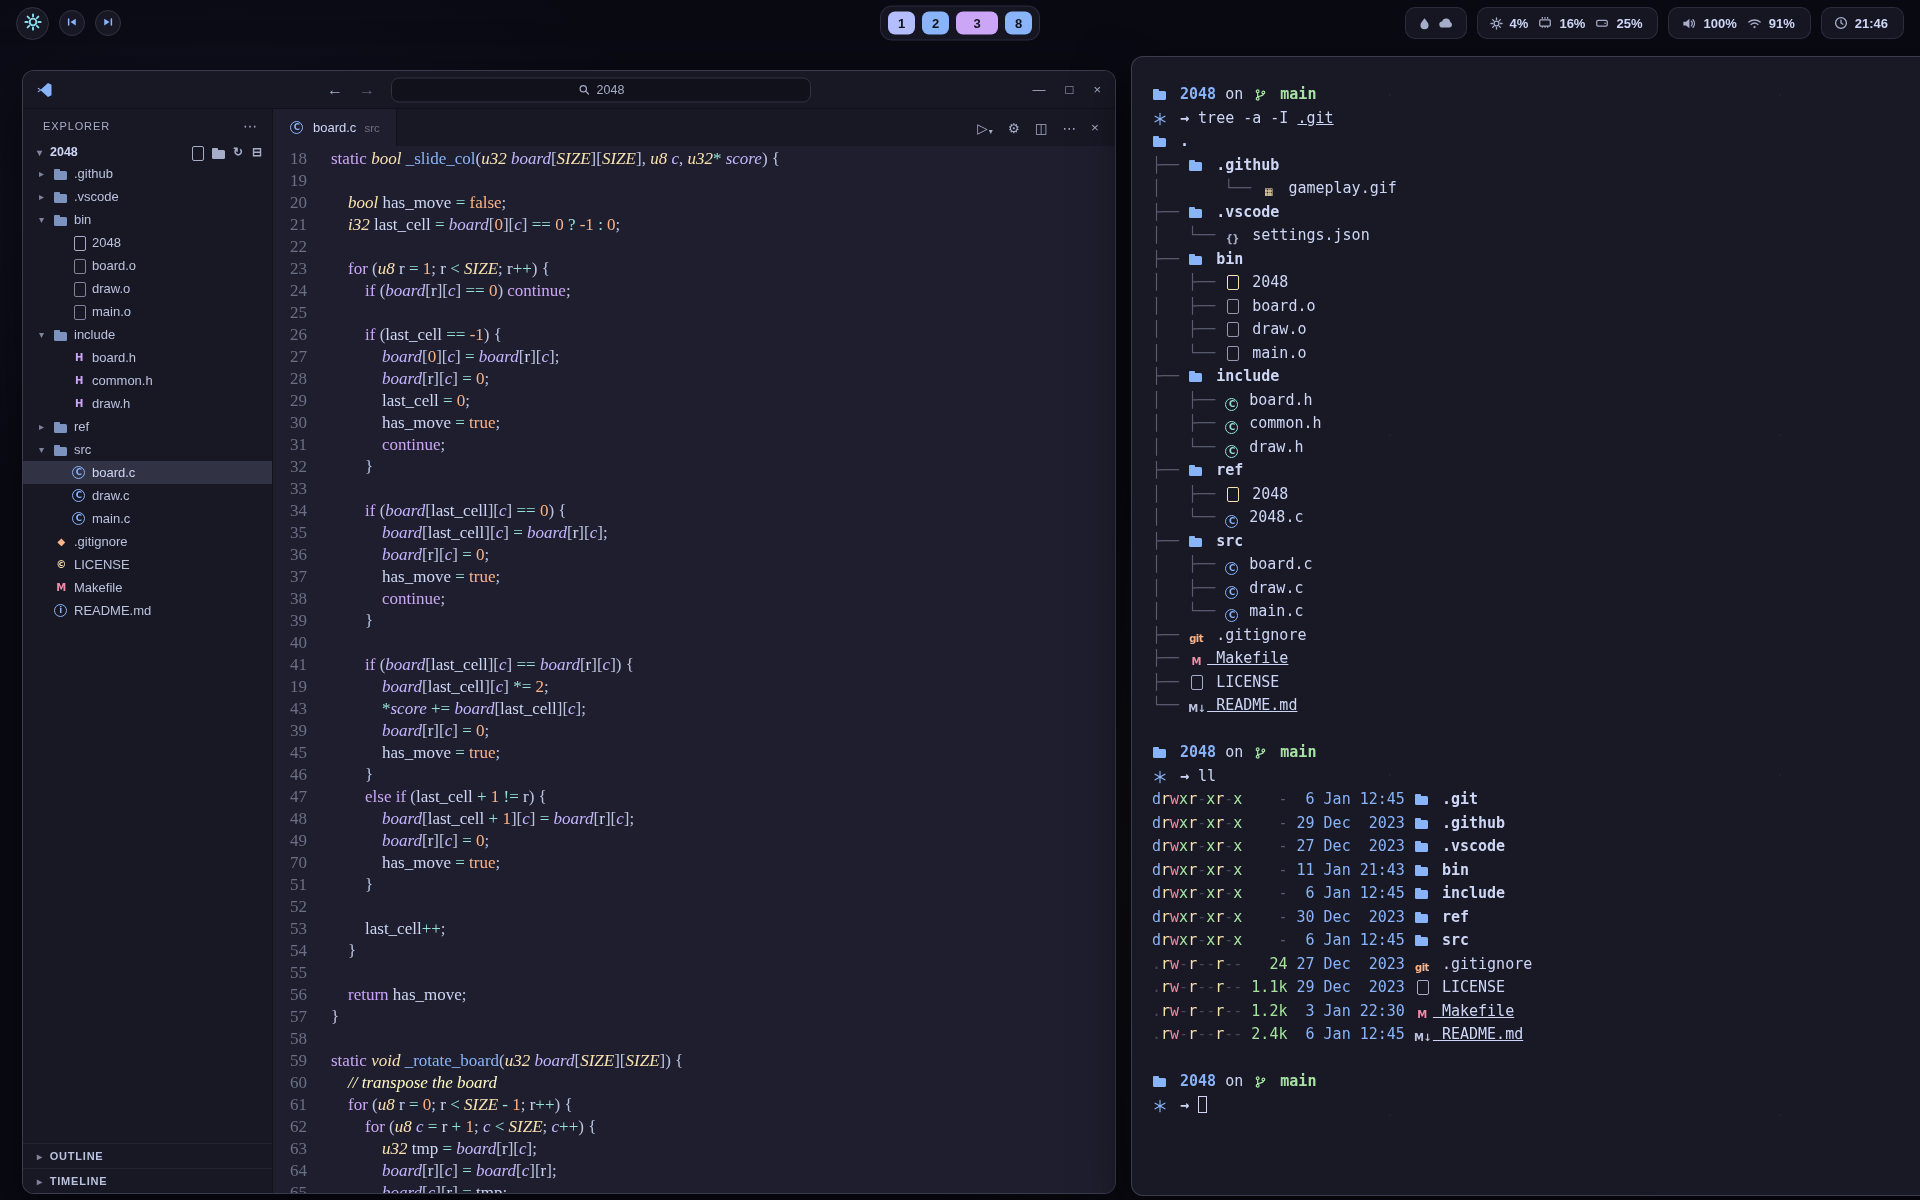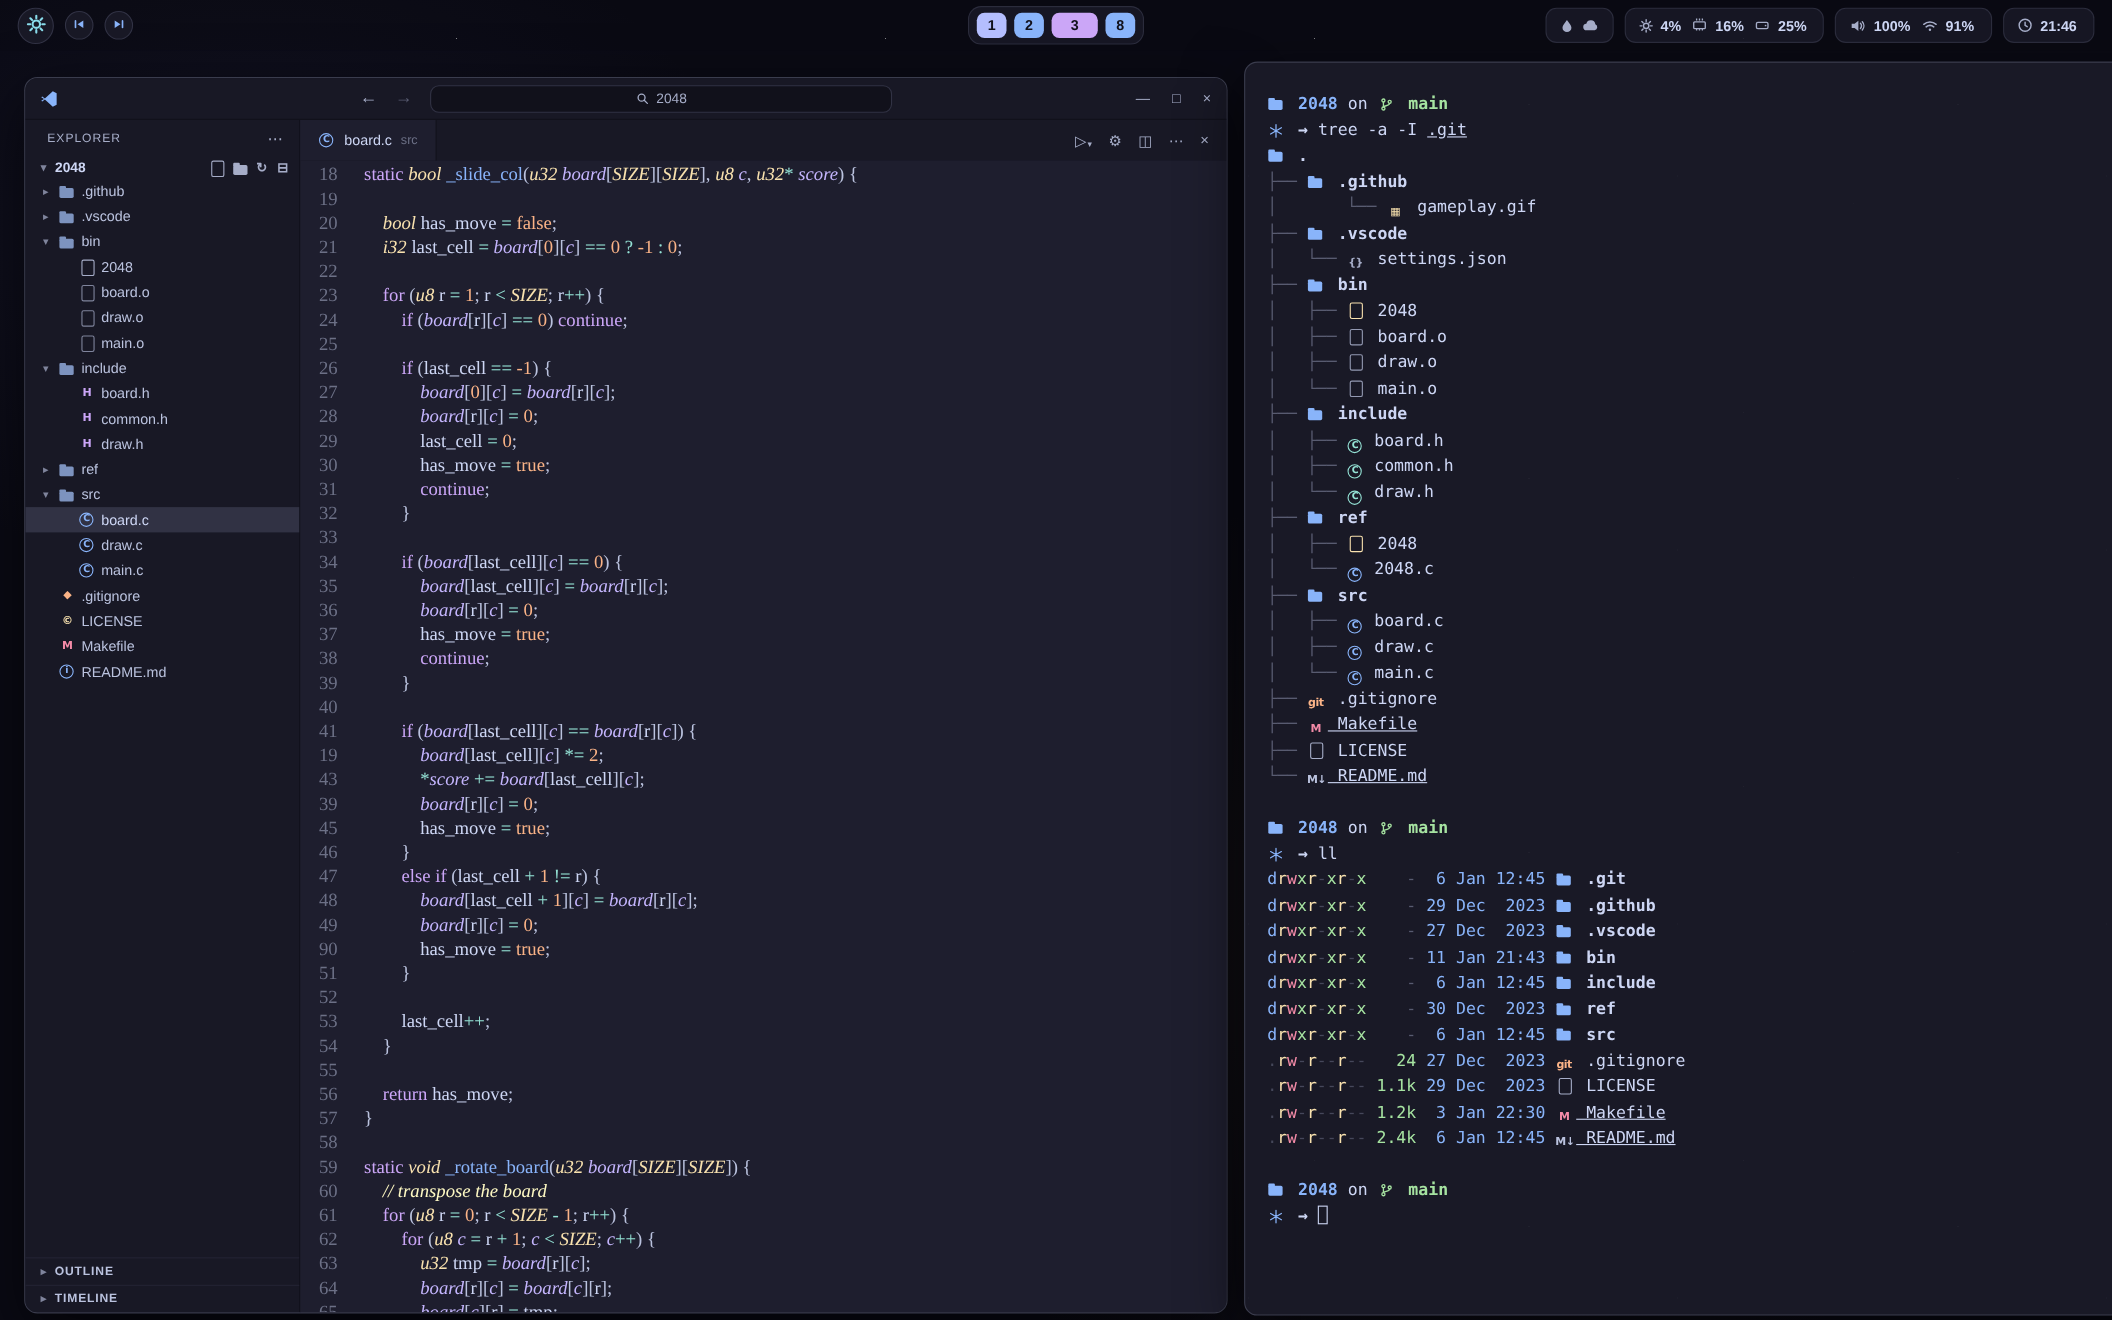--- a/index.html
+++ b/index.html
@@ -427,21 +427,21 @@
           <div class="code-line"><span class="ln">40</span><span class="ct"></span></div>
           <div class="code-line"><span class="ln">41</span><span class="ct">        <span class="c-kw">if</span> <span class="c-punc">(</span><span class="c-param">board</span><span class="c-punc">[</span>last_cell<span class="c-punc">]</span><span class="c-punc">[</span><span class="c-param">c</span><span class="c-punc">]</span> <span class="c-op">==</span> <span class="c-param">board</span><span class="c-punc">[</span>r<span class="c-punc">]</span><span class="c-punc">[</span><span class="c-param">c</span><span class="c-punc">]</span><span class="c-punc">)</span> <span class="c-punc">{</span></span></div>
           <div class="code-line"><span class="ln">19</span><span class="ct">            <span class="c-param">board</span><span class="c-punc">[</span>last_cell<span class="c-punc">]</span><span class="c-punc">[</span><span class="c-param">c</span><span class="c-punc">]</span> <span class="c-op">*=</span> <span class="c-num">2</span><span class="c-punc">;</span></span></div>
           <div class="code-line"><span class="ln">43</span><span class="ct">            <span class="c-op">*</span><span class="c-param">score</span> <span class="c-op">+=</span> <span class="c-param">board</span><span class="c-punc">[</span>last_cell<span class="c-punc">]</span><span class="c-punc">[</span><span class="c-param">c</span><span class="c-punc">]</span><span class="c-punc">;</span></span></div>
           <div class="code-line"><span class="ln">39</span><span class="ct">            <span class="c-param">board</span><span class="c-punc">[</span>r<span class="c-punc">]</span><span class="c-punc">[</span><span class="c-param">c</span><span class="c-punc">]</span> <span class="c-op">=</span> <span class="c-num">0</span><span class="c-punc">;</span></span></div>
           <div class="code-line"><span class="ln">45</span><span class="ct">            has_move <span class="c-op">=</span> <span class="c-num">true</span><span class="c-punc">;</span></span></div>
           <div class="code-line"><span class="ln">46</span><span class="ct">        <span class="c-punc">}</span></span></div>
           <div class="code-line"><span class="ln">47</span><span class="ct">        <span class="c-kw">else</span> <span class="c-kw">if</span> <span class="c-punc">(</span>last_cell <span class="c-op">+</span> <span class="c-num">1</span> <span class="c-op">!=</span> r<span class="c-punc">)</span> <span class="c-punc">{</span></span></div>
           <div class="code-line"><span class="ln">48</span><span class="ct">            <span class="c-param">board</span><span class="c-punc">[</span>last_cell <span class="c-op">+</span> <span class="c-num">1</span><span class="c-punc">]</span><span class="c-punc">[</span><span class="c-param">c</span><span class="c-punc">]</span> <span class="c-op">=</span> <span class="c-param">board</span><span class="c-punc">[</span>r<span class="c-punc">]</span><span class="c-punc">[</span><span class="c-param">c</span><span class="c-punc">]</span><span class="c-punc">;</span></span></div>
           <div class="code-line"><span class="ln">49</span><span class="ct">            <span class="c-param">board</span><span class="c-punc">[</span>r<span class="c-punc">]</span><span class="c-punc">[</span><span class="c-param">c</span><span class="c-punc">]</span> <span class="c-op">=</span> <span class="c-num">0</span><span class="c-punc">;</span></span></div>
-          <div class="code-line"><span class="ln">90</span><span class="ct">            has_move <span class="c-op">=</span> <span class="c-num">true</span><span class="c-punc">;</span></span></div>
+          <div class="code-line"><span class="ln">70</span><span class="ct">            has_move <span class="c-op">=</span> <span class="c-num">true</span><span class="c-punc">;</span></span></div>
           <div class="code-line"><span class="ln">51</span><span class="ct">        <span class="c-punc">}</span></span></div>
           <div class="code-line"><span class="ln">52</span><span class="ct"></span></div>
           <div class="code-line"><span class="ln">53</span><span class="ct">        last_cell<span class="c-op">++</span><span class="c-punc">;</span></span></div>
           <div class="code-line"><span class="ln">54</span><span class="ct">    <span class="c-punc">}</span></span></div>
           <div class="code-line"><span class="ln">55</span><span class="ct"></span></div>
           <div class="code-line"><span class="ln">56</span><span class="ct">    <span class="c-kw">return</span> has_move<span class="c-punc">;</span></span></div>
           <div class="code-line"><span class="ln">57</span><span class="ct"><span class="c-punc">}</span></span></div>
           <div class="code-line"><span class="ln">58</span><span class="ct"></span></div>
           <div class="code-line"><span class="ln">59</span><span class="ct"><span class="c-kw">static</span> <span class="c-type">void</span> <span class="c-fn">_rotate_board</span><span class="c-punc">(</span><span class="c-type">u32</span> <span class="c-param">board</span><span class="c-punc">[</span><span class="c-type">SIZE</span><span class="c-punc">]</span><span class="c-punc">[</span><span class="c-type">SIZE</span><span class="c-punc">]</span><span class="c-punc">)</span> <span class="c-punc">{</span></span></div>
           <div class="code-line"><span class="ln">60</span><span class="ct">    <span class="c-com">// transpose the board</span></span></div>

